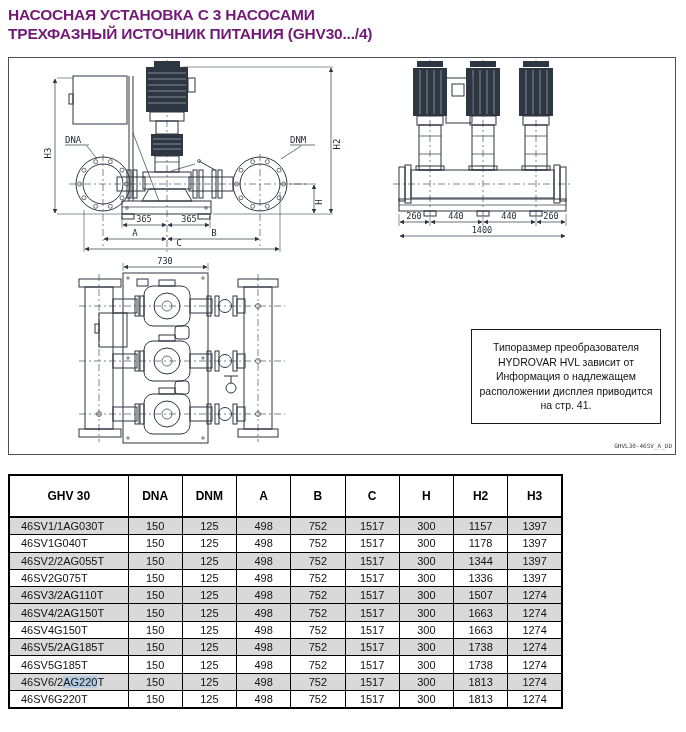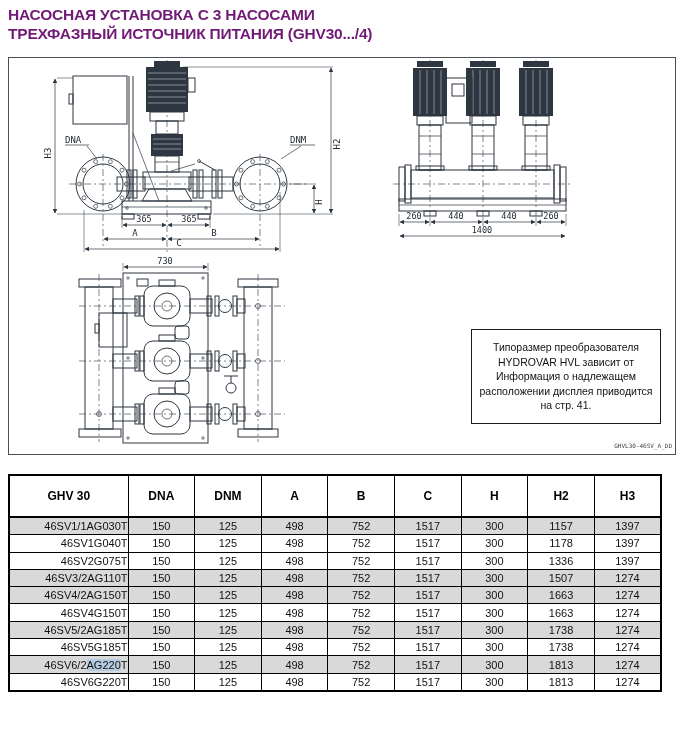--- a/index.html
+++ b/index.html
@@ -18,28 +18,28 @@
   .dim{stroke:var(--line,#2e3741);stroke-width:0.7;fill:none;}
   .ext{stroke:var(--line,#2e3741);stroke-width:0.55;fill:none;}
   text.t{fill:#1f2630;font-family:"DejaVu Sans Mono",monospace;font-size:8.5px;}
   text.tl{fill:#1f2630;font-family:"DejaVu Sans Mono",monospace;font-size:9px;}
   .notebox{position:absolute;left:462px;top:271px;width:190px;height:95px;
            border:1.5px solid #1a1a1a;box-sizing:border-box;display:flex;
            flex-direction:column;justify-content:center;text-align:center;
            font-size:10.5px;line-height:14.5px;color:#111;align-items:center;}
   .drawcode{position:absolute;right:3px;top:384px;font-size:6px;color:#3a3f48;
             font-family:"DejaVu Sans Mono",monospace;}
-  .tbl{position:absolute;left:8px;top:474px;width:654px;border-collapse:collapse;
+  .tbl{position:absolute;left:8px;top:474px;width:555px;border-collapse:collapse;
        table-layout:fixed;border:2px solid #000;}
   .tbl th,.tbl td{border:1px solid #000;font-size:11px;padding:0;overflow:hidden;
        white-space:nowrap;}
   .tbl thead th{height:40px;font-size:12px;font-weight:700;text-align:center;
        border-bottom:2px solid #000;background:#fff;}
   .tbl tbody td{height:16.3px;text-align:center;color:#111;}
-  .tbl tbody td.model{text-align:right;padding-left:21px;}
+  .tbl tbody td.model{text-align:left;padding-left:11px;}
   .tbl tr.shaded td{background:var(--shade,#d9d9d9);}
   .text-selected{background:var(--sel,#b4cbe2);}
 </style>
 </head>
 <body>
 
 <div class="title">
   <div>НАСОСНАЯ УСТАНОВКА С 3 НАСОСАМИ</div>
   <div>ТРЕХФАЗНЫЙ ИСТОЧНИК ПИТАНИЯ (GHV30.../4)</div>
 </div>
@@ -410,20 +410,31 @@
         <td class="model">46SV1G040T</td>
         <td>150</td>
         <td>125</td>
         <td>498</td>
         <td>752</td>
         <td>1517</td>
         <td>300</td>
         <td>1178</td>
         <td>1397</td>
       </tr>
+      <tr class="shaded">
+        <td class="model">46SV2/2AG055T</td>
+        <td>150</td>
+        <td>125</td>
+        <td>498</td>
+        <td>752</td>
+        <td>1517</td>
+        <td>300</td>
+        <td>1344</td>
+        <td>1397</td>
+      </tr>
       <tr>
         <td class="model">46SV2G075T</td>
         <td>150</td>
         <td>125</td>
         <td>498</td>
         <td>752</td>
         <td>1517</td>
         <td>300</td>
         <td>1336</td>
         <td>1397</td>

